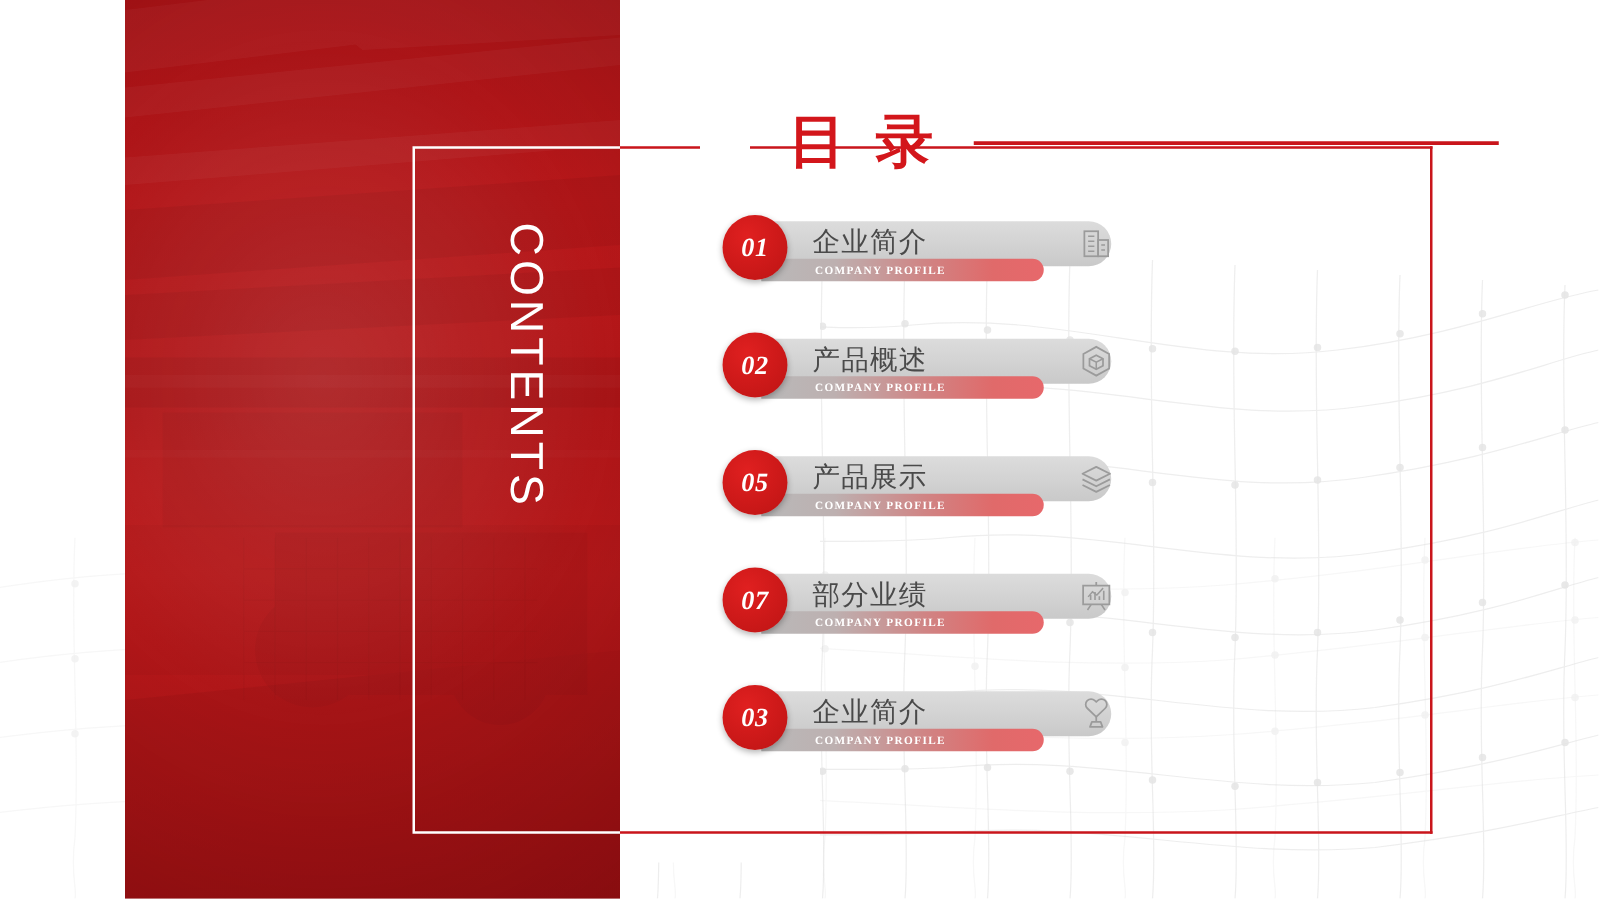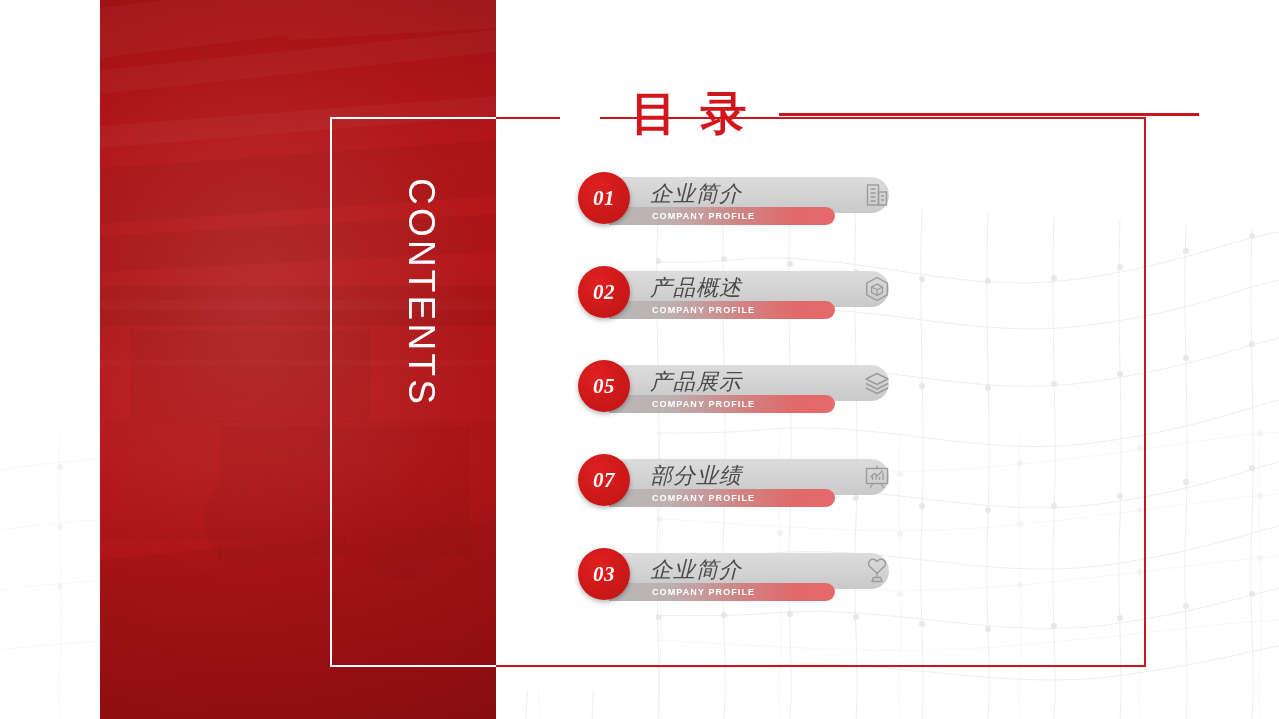--- a/index.html
+++ b/index.html
@@ -183,21 +183,21 @@
     border-top-right-radius: 9px;
     border-bottom-right-radius: 9px;
     background: linear-gradient(90deg, #b9b9b9 0%, #bdb0b0 26%, #d08484 58%, #e06a6a 82%, #e7686b 100%);
   }
   .toc-subbar-label {
     position: absolute;
     left: 74px;
     top: 35px;
     height: 18px;
     line-height: 19px;
-    font-family: Liberation Sans, sans-serif;
+    font-family: Liberation Serif, serif;
     font-size: 9px;
     font-weight: 700;
     letter-spacing: 1.1px;
     color: #ffffff;
     white-space: nowrap;
   }
   .toc-num-circle {
     position: absolute;
     left: 0px;
     top: 0px;
@@ -224,21 +224,20 @@
     left: 72px;
     top: 2px;
     height: 38px;
     line-height: 39px;
     font-family: "Liberation Sans", sans-serif;
     font-size: 22px;
     font-weight: 400;
     color: #4a4a4a;
     letter-spacing: 1px;
     white-space: nowrap;
-    font-style: italic;
   }
   .toc-icon {
     position: absolute;
     left: 284px;
     top: 8px;
     width: 30px;
     height: 30px;
     color: #9b9b9b;
   }
   .toc-icon svg { display: block; }

